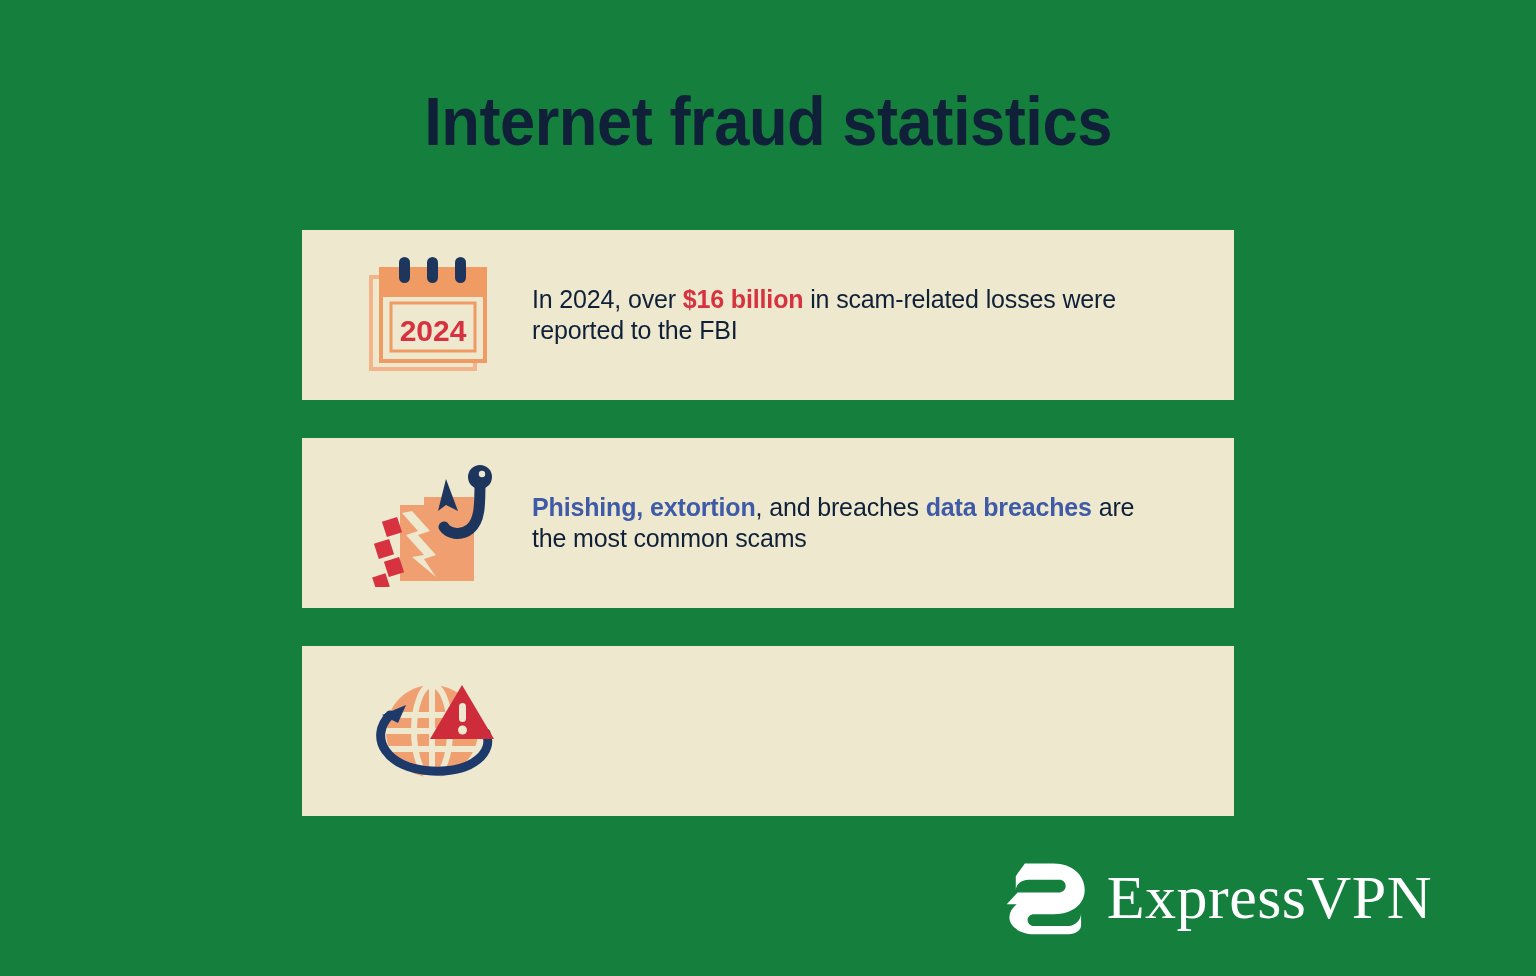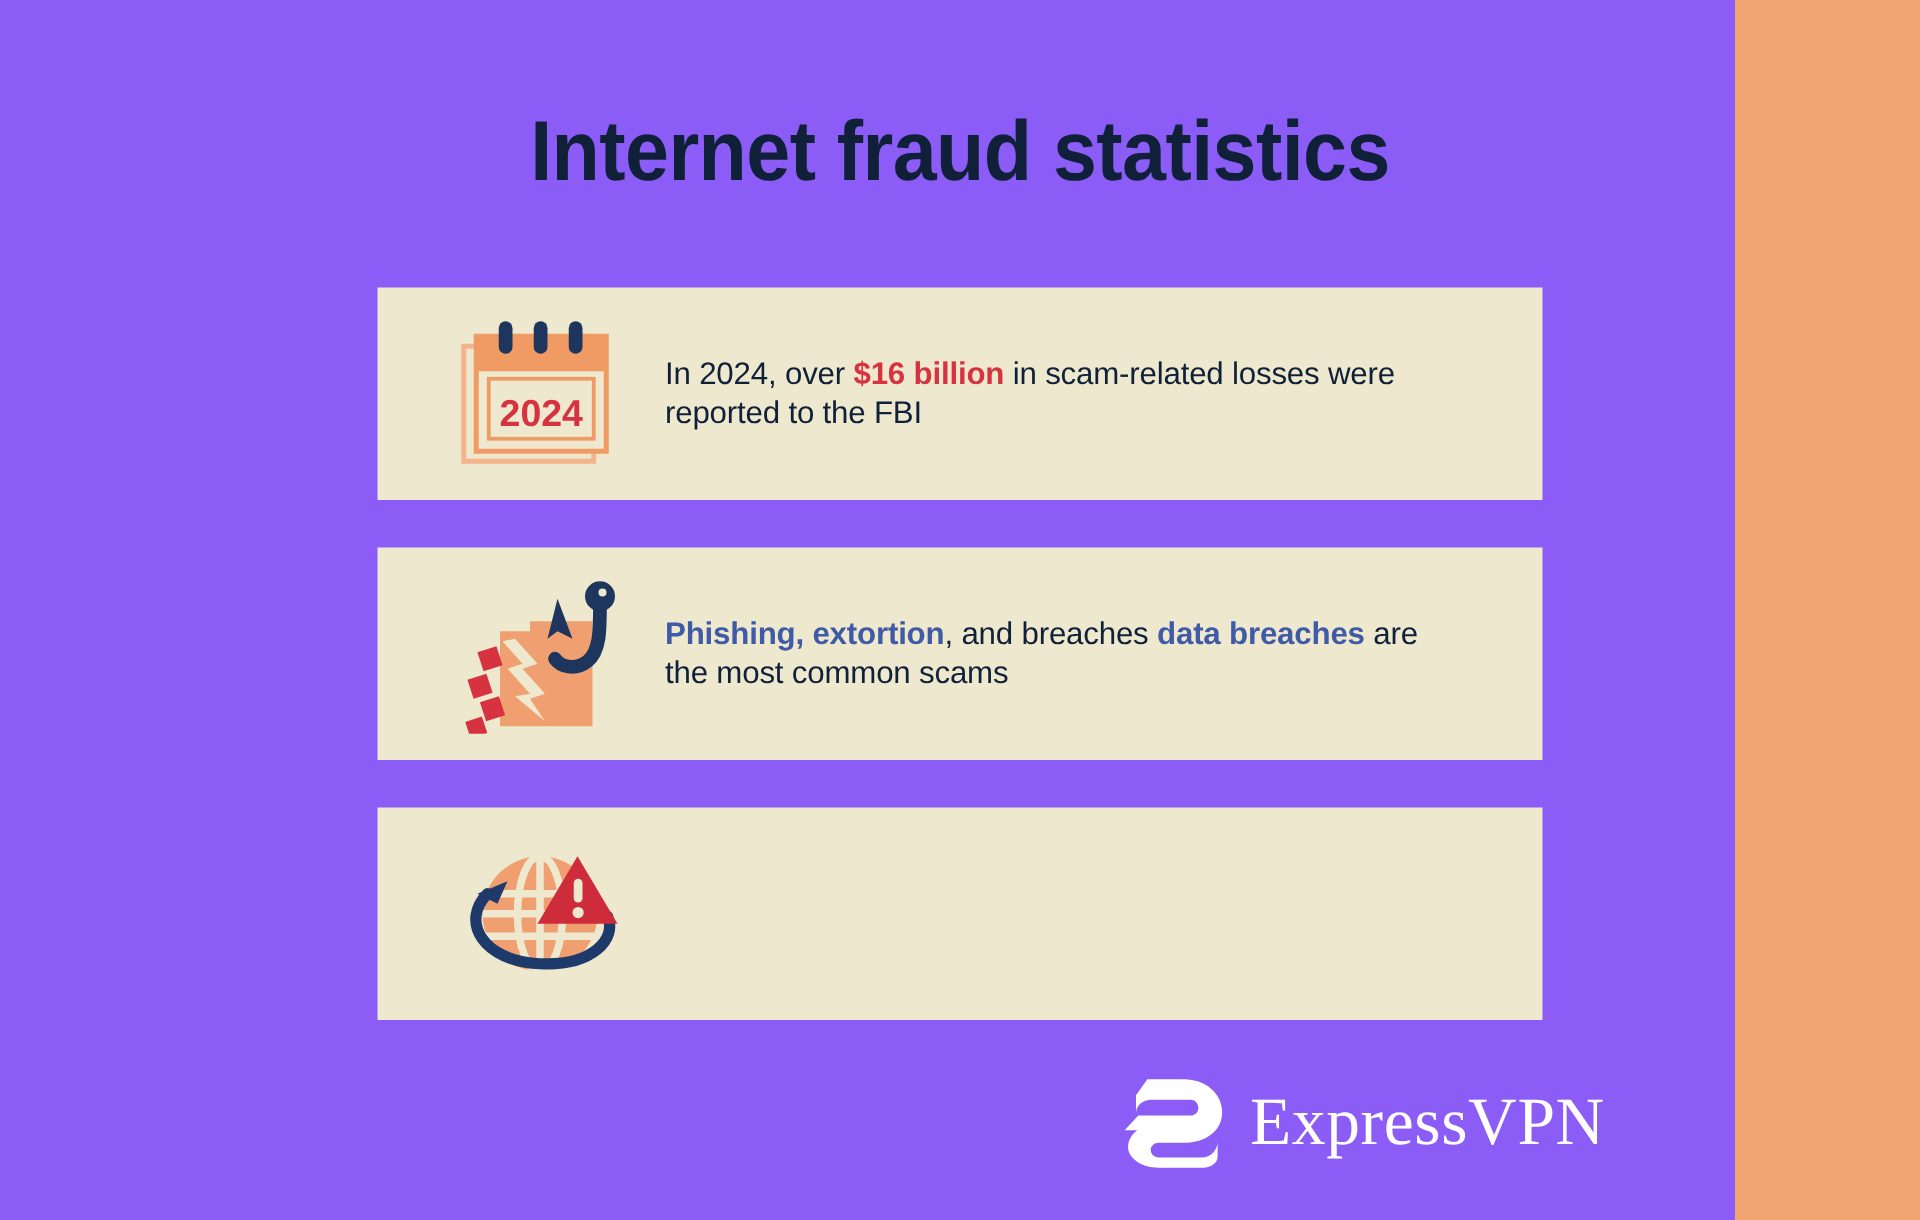--- a/index.html
+++ b/index.html
@@ -10,23 +10,23 @@
     width: 1536px;
     height: 976px;
     overflow: hidden;
     background: #F0A571;
     font-family: "Liberation Sans", "DejaVu Sans", sans-serif;
     -webkit-font-smoothing: antialiased;
   }
 
   .infographic {
     position: relative;
-    width: 1388px;
+    width: 1536px;
     height: 976px;
-    background: #8b5cf6;
+    background: #15803d;
   }
 
   
   .title {
     position: absolute;
     left: 0;
     top: 86px;
     width: 1536px;
     text-align: center;
     color: #0F2038;
@@ -92,21 +92,21 @@
     gap: 18px;
   }
   .logo-mark {
     width: 92px;
     height: 78px;
     flex: 0 0 auto;
   }
   .logo-word {
     color: #FFFFFF;
     font-family: "Liberation Serif", "DejaVu Serif", serif;
-    font-size: 54px;
+    font-size: 62px;
     font-weight: 400;
     letter-spacing: 0.5px;
     line-height: 1;
     white-space: nowrap;
   }
 </style>
 </head>
 <body>
 
 <div class="infographic">

